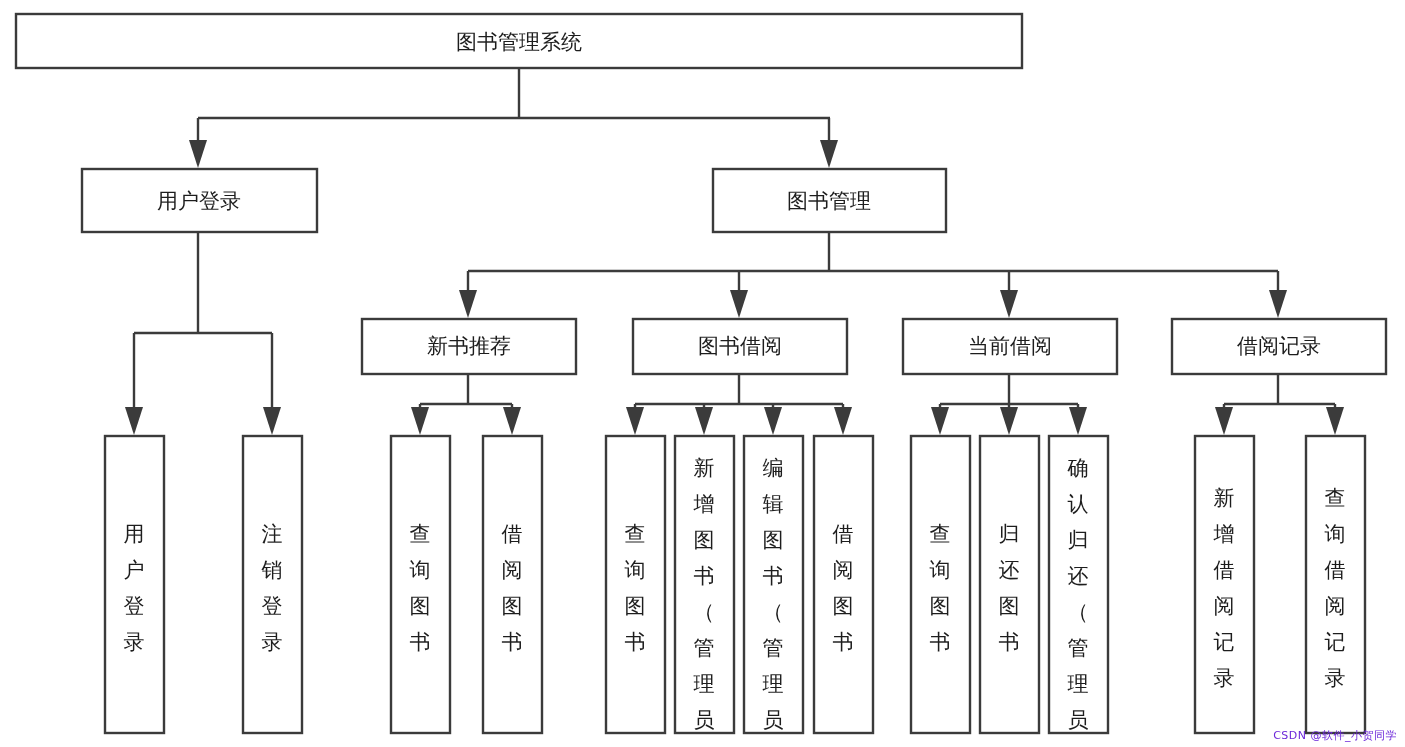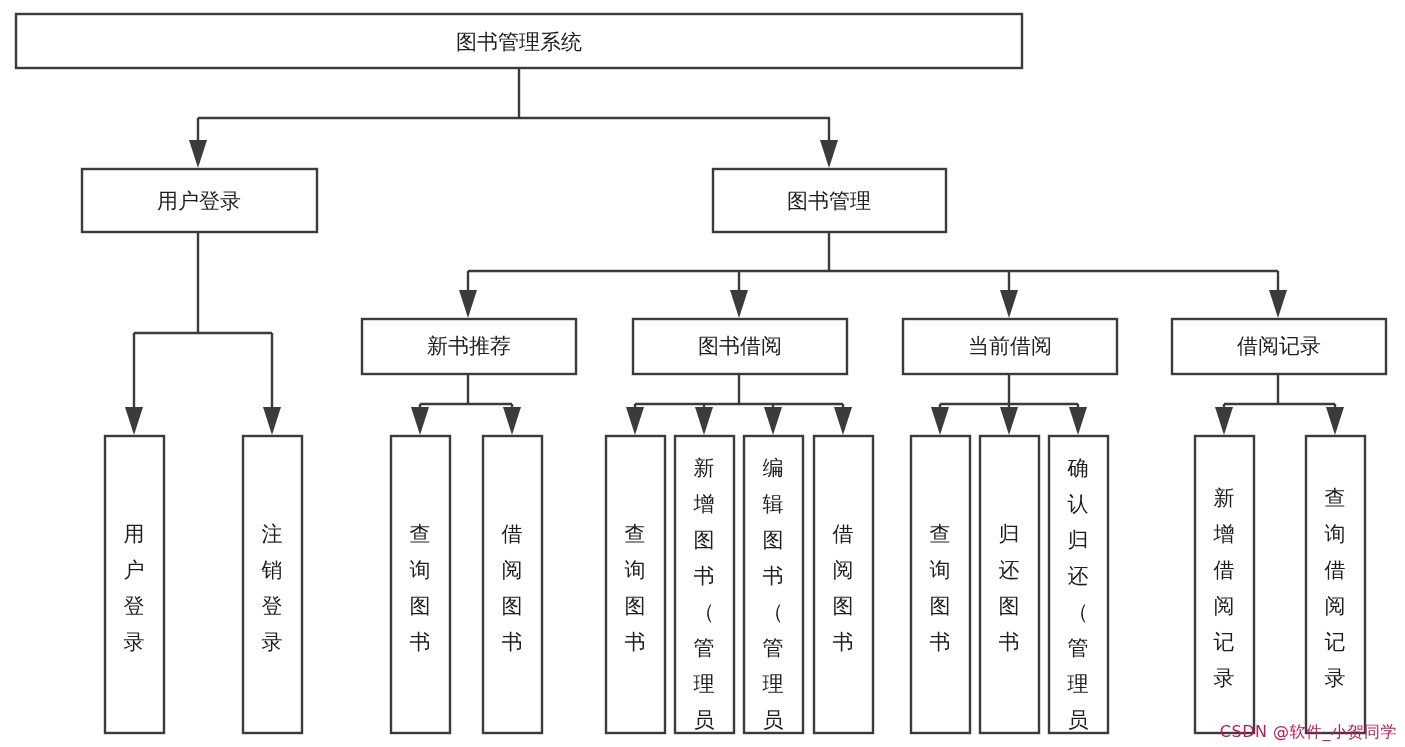--- a/index.html
+++ b/index.html
@@ -58,22 +58,22 @@
     font-family: "DejaVu Sans", "Liberation Sans", sans-serif;
     font-size: 21px;
     fill: #1d1d1d;
     text-anchor: middle;
   }
   .watermark-text {
     position: absolute;
     right: 8px;
     bottom: 4px;
     font-family: "DejaVu Sans", "Liberation Sans", sans-serif;
-    font-size: 16px;
-    color: #be185d;
+    font-size: 11px;
+    color: #6d28d9;
     letter-spacing: 0.5px;
     white-space: nowrap;
     user-select: none;
   }
 </style>
 </head>
 <body>
 
 <div id="diagram-root">
 

